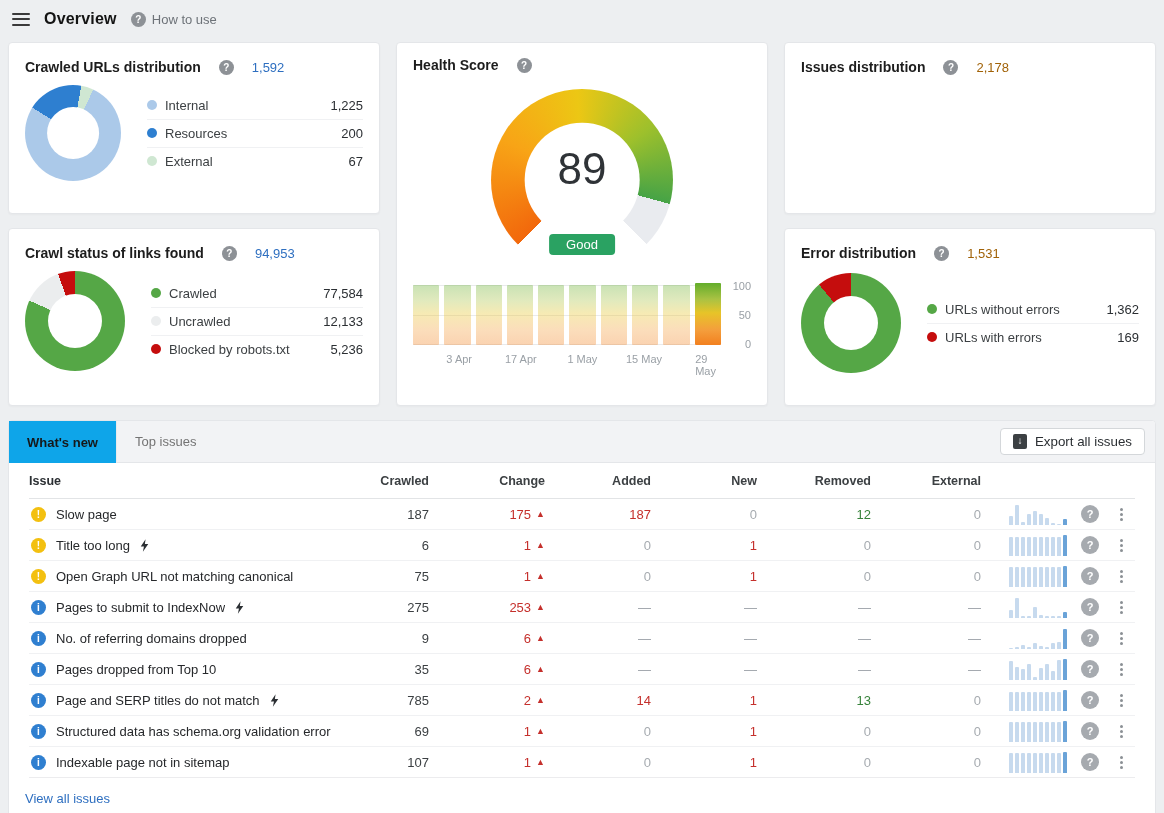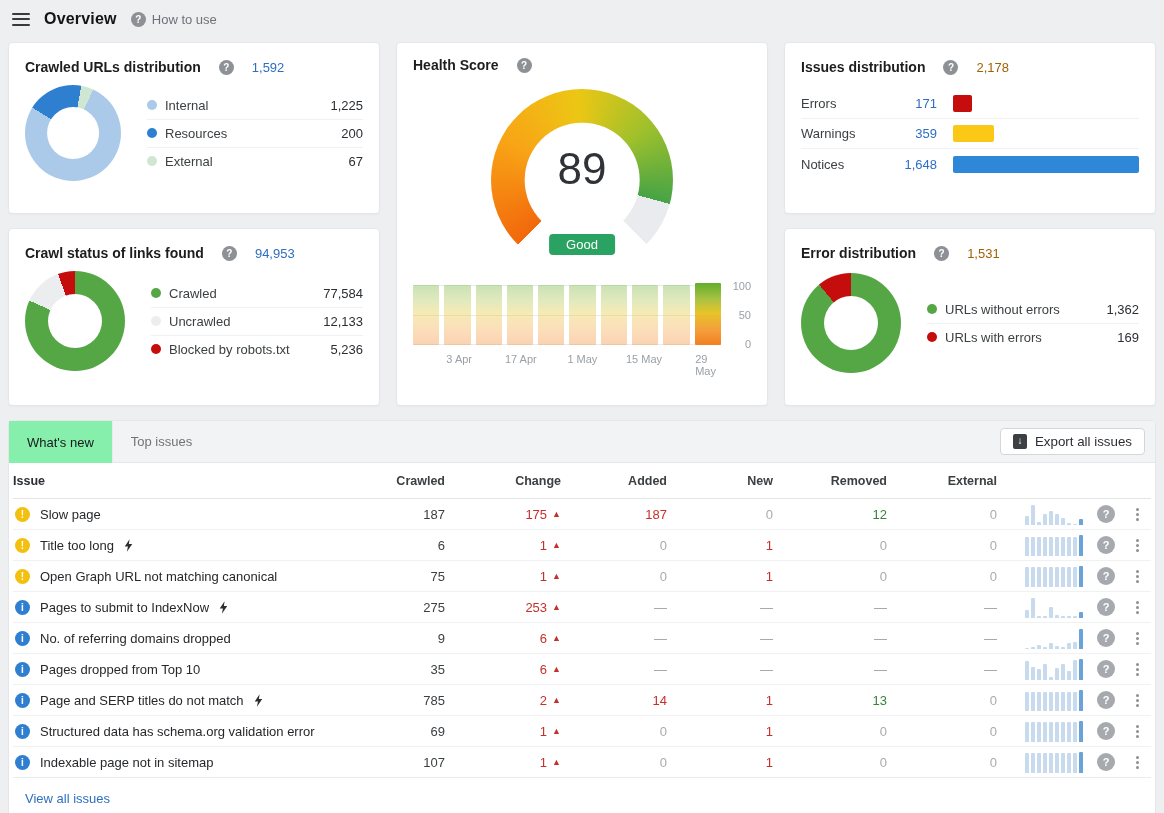--- a/index.html
+++ b/index.html
@@ -66,27 +66,27 @@
   .hist-xlabels { position:relative; height:20px; margin-top:4px; }
   .hist-xlabels span { position:absolute; transform:translateX(-50%); color:#9aa0a6; font-size:11px; top:4px; }
   .hist-y { width:30px; position:relative; height:84px; }
   .hist-y span { position:absolute; right:0; color:#9aa0a6; font-size:11px; }
 
   
   .panel { margin:14px 8px 0 8px; background:#fff; border:1px solid #e4e6e9; border-radius:4px 4px 0 0; }
   .tabstrip { background:#f2f3f5; border-bottom:1px solid #e4e6e9; border-radius:4px 4px 0 0;
               display:flex; align-items:stretch; height:42px; position:relative; }
   .tab { padding:0 18px; display:flex; align-items:center; cursor:pointer; color:#737373; }
-  .tab.active { background:#86efac; color:#16181a; font-weight:normal; margin-bottom:-1px; border-right:1px solid #e9eaec; }
+  .tab.active { background:#0ea5e9; color:#16181a; font-weight:bold; margin-bottom:-1px; border-right:1px solid #e9eaec; }
   .export-btn { margin:7px 10px 7px auto; display:flex; align-items:center; gap:8px; background:#fff;
                 border:1px solid #d4d7da; border-radius:4px; padding:0 12px; cursor:pointer; color:#2b2f33; }
   .export-ic { width:14px; height:15px; background:#3c4043; border-radius:2px; position:relative; }
   .export-ic::after { content:"↓"; position:absolute; left:0; right:0; top:1px; text-align:center; color:#fff; font-size:10px; }
 
-  .tbl { padding:0 4px; }
+  .tbl { padding:0 20px; }
   .trow, .thead { display:grid; grid-template-columns:minmax(0,1fr) 96px 116px 106px 106px 114px 110px 92px 34px 28px; align-items:center; }
   .thead { height:36px; font-weight:bold; color:#2b2f33; font-size:12.5px; border-bottom:1px solid #e2e4e6; }
   .trow { height:31px; border-bottom:1px solid #f0f1f3; }
   .trow:last-child { border-bottom:1px solid #ececee; }
   .num { text-align:right; color:#3c4043; }
   .c-issue { display:flex; align-items:center; gap:10px; padding-left:2px; min-width:0; }
   .sev { width:15px; height:15px; border-radius:50%; color:#fff; font-size:10px; font-weight:bold;
          display:inline-flex; align-items:center; justify-content:center; flex:none; }
   .sev.warning { background:#f3c010; }
   .sev.notice { background:#2f7fd0; }
@@ -198,43 +198,20 @@
         </div>
       </div>
     </div>
 
     <div class="card" style="grid-column:3;grid-row:1;">
       <div class="card-head">
         <span class="card-title">Issues distribution</span>
         <span class="qicon">?</span>
         <span class="total-gray">2,178</span>
       </div>
-      <div class="dist-rows">
-        <div class="dist-row">
-          <span class="dist-label">Errors</span>
-          <span class="dist-value">171</span>
-          <span class="dist-bar-wrap">
-              <span class="dist-bar" style="display: block; background: rgb(197, 13, 13); width: 10.4%;"></span>
-            </span>
-        </div>
-        <div class="dist-row">
-          <span class="dist-label">Warnings</span>
-          <span class="dist-value">359</span>
-          <span class="dist-bar-wrap">
-              <span class="dist-bar" style="display: block; background: rgb(251, 201, 21); width: 21.8%;"></span>
-            </span>
-        </div>
-        <div class="dist-row">
-          <span class="dist-label">Notices</span>
-          <span class="dist-value">1,648</span>
-          <span class="dist-bar-wrap">
-              <span class="dist-bar" style="display: block; background: rgb(47, 135, 216); width: 100%;"></span>
-            </span>
-        </div>
-      </div>
     </div>
 
     <div class="card" style="grid-column:1;grid-row:2;">
       <div class="card-head">
         <span class="card-title">Crawl status of links found</span>
         <span class="qicon">?</span>
         <span class="total-link">94,953</span>
       </div>
       <div class="donut-row">
         <div class="donut" style="width: 100px; height: 100px; background: conic-gradient(rgb(85, 167, 70) 0deg, rgb(85, 167, 70) 294.148deg, rgb(235, 237, 238) 294.148deg, rgb(235, 237, 238) 340.148deg, rgb(197, 13, 13) 340.148deg, rgb(197, 13, 13) 360deg);"></div>

